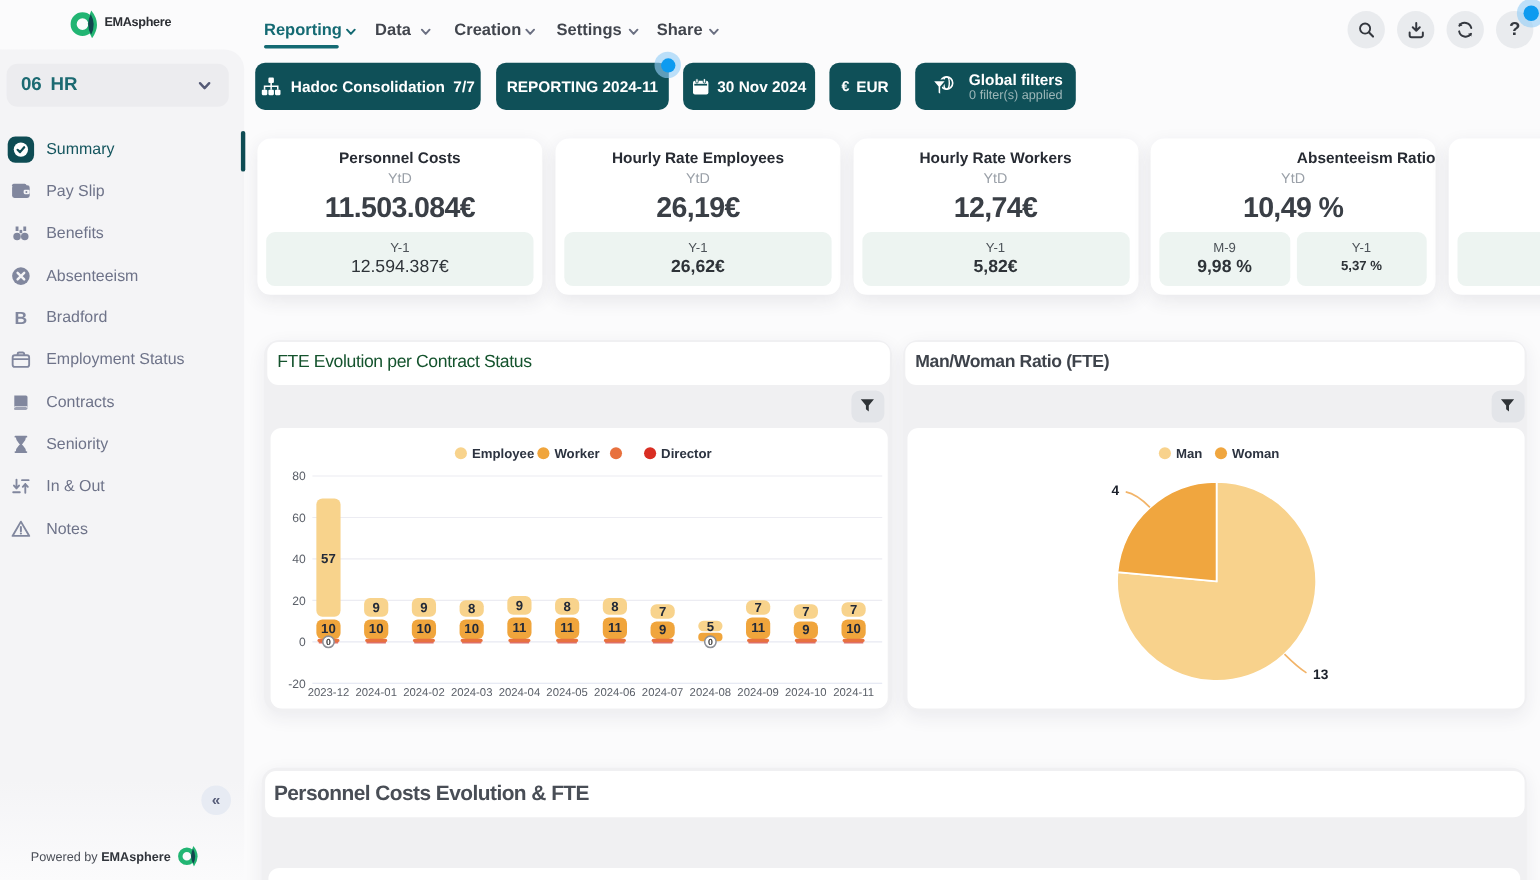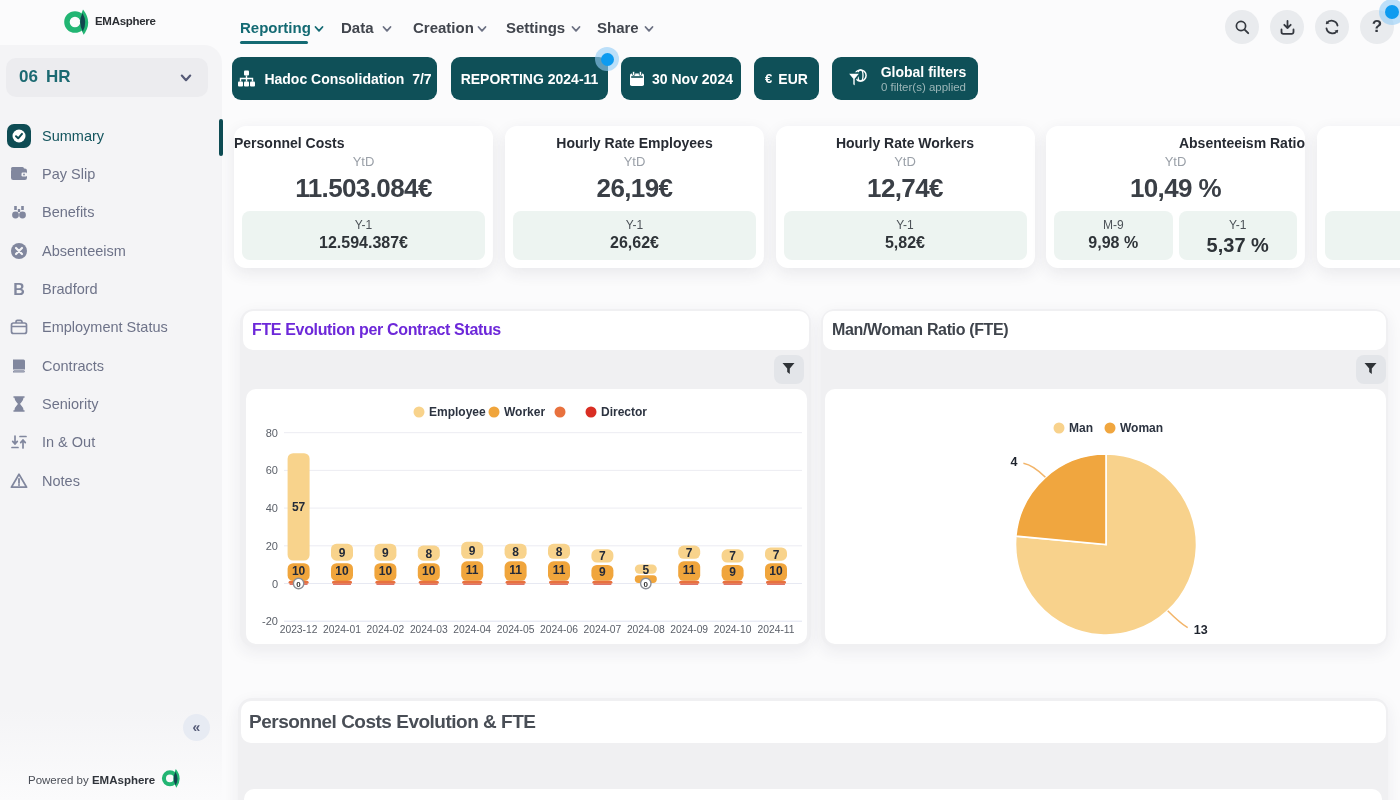--- a/index.html
+++ b/index.html
@@ -158,26 +158,26 @@
       <path d="M3.5 8 h13 l-5 6 v8 l-3-2.4 v-5.6z" fill="#fff" stroke="#0f5058" stroke-width="1.6"></path>
     </svg>
 <div style="text-align:center">
       <div style="font-size:14px;font-weight:bold">Global filters</div>
       <div style="font-size:11.5px;font-weight:normal;color:#9cb6b8;margin-top:1px">0 filter(s) applied</div>
     </div>
   </div>
 <div class="abs" style="left:595px;top:47px;width:24px;height:24px;border-radius:50%;background:rgba(147,205,247,.62)"></div>
 <div class="abs" style="left:600.5px;top:52.5px;width:13px;height:13px;border-radius:50%;background:#0d9bf0"></div>
 <div class="card" style="left:234px;top:126px;width:259px;height:142px"></div>
-<div class="abs" style="left:234px;top:135px;width:259px;text-align:left;font-size:14px;font-weight:bold;color:#272b33">Personnel Costs</div>
+<div class="abs" style="left:234px;top:135px;width:259px;text-align:center;font-size:14px;font-weight:bold;color:#272b33">Personnel Costs</div>
 <div class="abs" style="left:234px;top:154px;width:259px;text-align:center;font-size:13px;color:#9aa0a8">YtD</div>
 <div class="abs" style="left:234px;top:173px;width:259px;text-align:center;font-size:26px;font-weight:bold;color:#3a3f46;letter-spacing:-0.6px">11.503.084€</div>
 <div class="mint" style="left:242px;top:211px;width:243px;height:49px">
     <div style="font-size:12px;color:#4c5258;margin-top:7px">Y-1</div>
-    <div style="font-size:16px;font-weight:bold;color:#2e3338;margin-top:2px">12.594.387€</div>
+    <div style="font-size:16px;font-weight:normal;color:#2e3338;margin-top:2px">12.594.387€</div>
   </div>
 <div class="card" style="left:505px;top:126px;width:259px;height:142px"></div>
 <div class="abs" style="left:505px;top:135px;width:259px;text-align:center;font-size:14px;font-weight:bold;color:#272b33">Hourly Rate Employees</div>
 <div class="abs" style="left:505px;top:154px;width:259px;text-align:center;font-size:13px;color:#9aa0a8">YtD</div>
 <div class="abs" style="left:505px;top:173px;width:259px;text-align:center;font-size:26px;font-weight:bold;color:#3a3f46;letter-spacing:-0.6px">26,19€</div>
 <div class="mint" style="left:513px;top:211px;width:243px;height:49px">
     <div style="font-size:12px;color:#4c5258;margin-top:7px">Y-1</div>
     <div style="font-size:16px;font-weight:bold;color:#2e3338;margin-top:2px">26,62€</div>
   </div>
 <div class="card" style="left:775.5px;top:126px;width:259px;height:142px"></div>
@@ -191,30 +191,30 @@
 <div class="card" style="left:1046px;top:126px;width:259px;height:142px"></div>
 <div class="abs" style="left:1046px;top:135px;width:259px;text-align:right;font-size:14px;font-weight:bold;color:#272b33">Absenteeism Ratio</div>
 <div class="abs" style="left:1046px;top:154px;width:259px;text-align:center;font-size:13px;color:#9aa0a8">YtD</div>
 <div class="abs" style="left:1046px;top:173px;width:259px;text-align:center;font-size:26px;font-weight:bold;color:#3a3f46;letter-spacing:-0.6px">10,49 %</div>
 <div class="mint" style="left:1054.0px;top:211px;width:118.5px;height:49px">
     <div style="font-size:12px;color:#4c5258;margin-top:7px">M-9</div>
     <div style="font-size:16px;font-weight:bold;color:#2e3338;margin-top:2px">9,98 %</div>
   </div>
 <div class="mint" style="left:1178.5px;top:211px;width:118.5px;height:49px">
     <div style="font-size:12px;color:#4c5258;margin-top:7px">Y-1</div>
-    <div style="font-size:20px;font-weight:bold;color:#2e3338;margin-top:2px">5,37 %</div>
+    <div style="font-size:12px;font-weight:bold;color:#2e3338;margin-top:2px">5,37 %</div>
   </div>
 <div class="card" style="left:1317px;top:126px;width:259px;height:142px"></div>
 <div class="mint" style="left:1325px;top:211px;width:243px;height:49px">
     <div style="font-size:12px;color:#4c5258;margin-top:7px"></div>
     <div style="font-size:16px;font-weight:bold;color:#2e3338;margin-top:2px"></div>
   </div>
 <div class="cont" style="left:240px;top:309px;width:571px;height:338px"></div>
 <div class="tbar" style="left:242.5px;top:311px;width:566px;height:38.5px"></div>
-<div class="abs" style="left:252px;top:321px;font-size:16px;font-weight:bold;color:#6d28d9;letter-spacing:-0.35px">FTE Evolution per Contract Status</div>
+<div class="abs" style="left:252px;top:321px;font-size:16px;font-weight:normal;color:#14532d;letter-spacing:-0.35px">FTE Evolution per Contract Status</div>
 <div class="fbtn" style="left:773.5px;top:354.5px"></div>
 <svg class="abs" style="left:781px;top:361px" width="15" height="15" viewBox="0 0 15 15">
     <path d="M1.5 2 h12 l-4.7 5.6 v5.4 l-2.6-2 v-3.4z" fill="#2f3337"></path>
   </svg>
 <div class="panel" style="left:246px;top:389px;width:561px;height:254.5px"></div>
 <div class="abs" style="left:246px;top:389px;width:561px;height:255px">
     <svg width="561" height="255" viewBox="0 0 561 255" style="position:absolute;left:0;top:0" font-family="Liberation Sans, sans-serif">
       <circle cx="173" cy="23" r="5.5" fill="#f8d38c"></circle>
       <text x="183" y="27" font-size="12" font-weight="bold" fill="#2c3340">Employee</text>
       <circle cx="248" cy="23" r="5.5" fill="#f0a53c"></circle>
@@ -322,21 +322,21 @@
     </svg>
   </div>
 <div class="cont" style="left:821px;top:309px;width:567px;height:338px"></div>
 <div class="tbar" style="left:823px;top:311px;width:563px;height:38.5px"></div>
 <div class="abs" style="left:832px;top:321px;font-size:16px;font-weight:bold;color:#3e434b;letter-spacing:-0.35px">Man/Woman Ratio (FTE)</div>
 <div class="fbtn" style="left:1355.5px;top:354.5px"></div>
 <svg class="abs" style="left:1363px;top:361px" width="15" height="15" viewBox="0 0 15 15">
     <path d="M1.5 2 h12 l-4.7 5.6 v5.4 l-2.6-2 v-3.4z" fill="#2f3337"></path>
   </svg>
 <div class="panel" style="left:825px;top:389px;width:560.5px;height:254.5px"></div>
-<div class="abs" style="left:825px;top:405px;width:561px;height:328px">
+<div class="abs" style="left:825px;top:389px;width:561px;height:328px">
     <svg width="560" height="255" viewBox="0 0 560 255" style="position:absolute;left:0;top:0" font-family="Liberation Sans, sans-serif">
       <circle cx="234" cy="23" r="5.5" fill="#f8d28c"></circle>
       <text x="244" y="27" font-size="12" font-weight="bold" fill="#2c3340">Man</text>
       <circle cx="285" cy="23" r="5.5" fill="#f0a63f"></circle>
       <text x="295" y="27" font-size="12" font-weight="bold" fill="#2c3340">Woman</text>
       <path d="M281,139.5 L281.0,49.0 A90.5,90.5 0 1 1 190.9,131.1 Z" fill="#f8d28c" stroke="#fff" stroke-width="1.6"></path>
       <path d="M281,139.5 L190.9,131.1 A90.5,90.5 0 0 1 281.0,49.0 Z" fill="#f0a63f" stroke="#fff" stroke-width="1.6"></path>
       <path d="M220.4,72.2 Q 208.4,60.2 198.4,58.2" fill="none" stroke="#f2b469" stroke-width="1.5"></path>
       <path d="M342.7,205.7 Q 354.7,217.7 362.7,222.7" fill="none" stroke="#f2b469" stroke-width="1.5"></path>
       <text x="192.4" y="61.2" font-size="12.5" font-weight="bold" fill="#1d222c" text-anchor="end">4</text>

